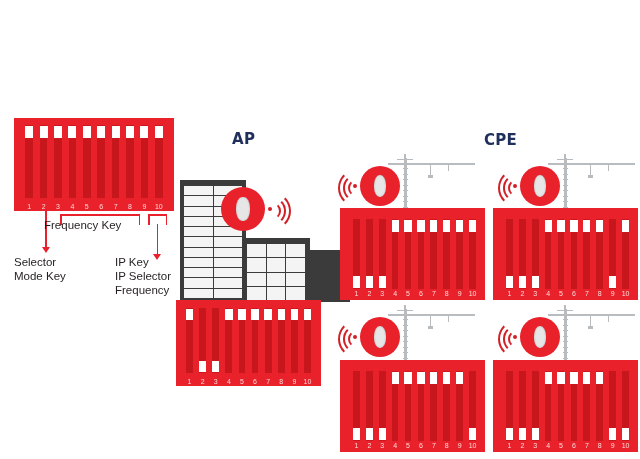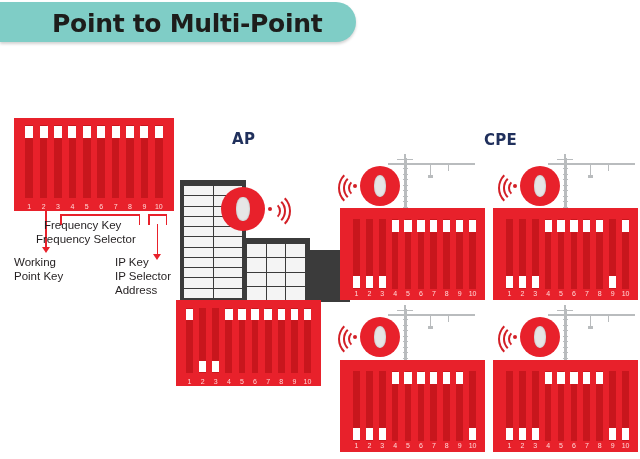--- a/index.html
+++ b/index.html
@@ -69,23 +69,20 @@
   .dot{position:absolute;border-radius:50%;background:#d31f26;}
 
   
   .crane-el{position:absolute;background:#b9bcbe;}
 </style>
 </head>
 <body>
 
 <div class="stage">
 
-  <div class="banner">
-    <div class="banner-text">Point to Multi-Point</div>
-  </div>
 
   <div id="legend-dip" style="position: absolute; left: 14px; top: 118px; width: 160px; height: 93px; background: rgb(232, 33, 43); box-sizing: border-box;">
       <div class="chan" style="left: 11.456px; top: 7px; height: 73px; width: 7.488px; bottom: auto;"></div>
       <div class="knob" style="left: 11.1565px; width: 8.08704px; height: 12.41px; top: 8px;"></div>
       <div class="num" style="left: 8px; width: 14.4px; font-size: 7px;">1</div>
       <div class="chan" style="left: 25.856px; top: 7px; height: 73px; width: 7.488px; bottom: auto;"></div>
       <div class="knob" style="left: 25.5565px; width: 8.08704px; height: 12.41px; top: 8px;"></div>
       <div class="num" style="left: 22.4px; width: 14.4px; font-size: 7px;">2</div>
       <div class="chan" style="left: 40.256px; top: 7px; height: 73px; width: 7.488px; bottom: auto;"></div>
       <div class="knob" style="left: 39.9565px; width: 8.08704px; height: 12.41px; top: 8px;"></div>
@@ -120,28 +117,27 @@
       <div class="ann-line" style="left: 60px; top: 9px; width: 80px; height: 1.6px;"></div>
       <div class="ann-line" style="left: 138.5px; top: 10px; width: 1.6px; height: 10px;"></div>
       <div class="ann-line" style="left: 148px; top: 10px; width: 1.6px; height: 10px;"></div>
       <div class="ann-line" style="left: 148px; top: 9px; width: 19px; height: 1.6px;"></div>
       <div class="ann-line" style="left: 165.5px; top: 10px; width: 1.6px; height: 10px;"></div>
       <div class="ann-line" style="left: 156.5px; top: 19px; width: 1.6px; height: 30px;"></div>
       <div class="arrowhead" style="left: 153px; top: 49px;"></div>
     </div>
 
   <div class="ann-txt" style="left:44px;top:218px;">Frequency Key</div>
-  <div class="ann-txt" style="left:36px;top:232px;">Frequency Selector</div>
-
-  <div class="ann-txt" style="left:14px;top:255px;">Working</div>
-  <div class="ann-txt" style="left:14px;top:269px;">Point Key</div>
+
+  <div class="ann-txt" style="left:14px;top:255px;">Selector</div>
+  <div class="ann-txt" style="left:14px;top:269px;">Mode Key</div>
 
   <div class="ann-txt" style="left:115px;top:255px;">IP Key</div>
   <div class="ann-txt" style="left:115px;top:269px;">IP Selector</div>
-  <div class="ann-txt" style="left:115px;top:283px;">Address</div>
+  <div class="ann-txt" style="left:115px;top:283px;">Frequency</div>
 
   <div class="sec-title" style="left:232px;top:130px;">AP</div>
 
   <div id="ap-scene" style="position:absolute;left:178px;top:176px;width:150px;height:126px;">
       <div class="bld" style="left: 2px; top: 4px; width: 66px; height: 122px;"></div>
       <div class="win-grid" style="left: 6px; top: 10px; width: 58px; height: 112px; grid-template-columns: repeat(2, 1fr); grid-template-rows: repeat(11, 1fr);">
         <div class="win"></div>
         <div class="win"></div>
         <div class="win"></div>
         <div class="win"></div>

